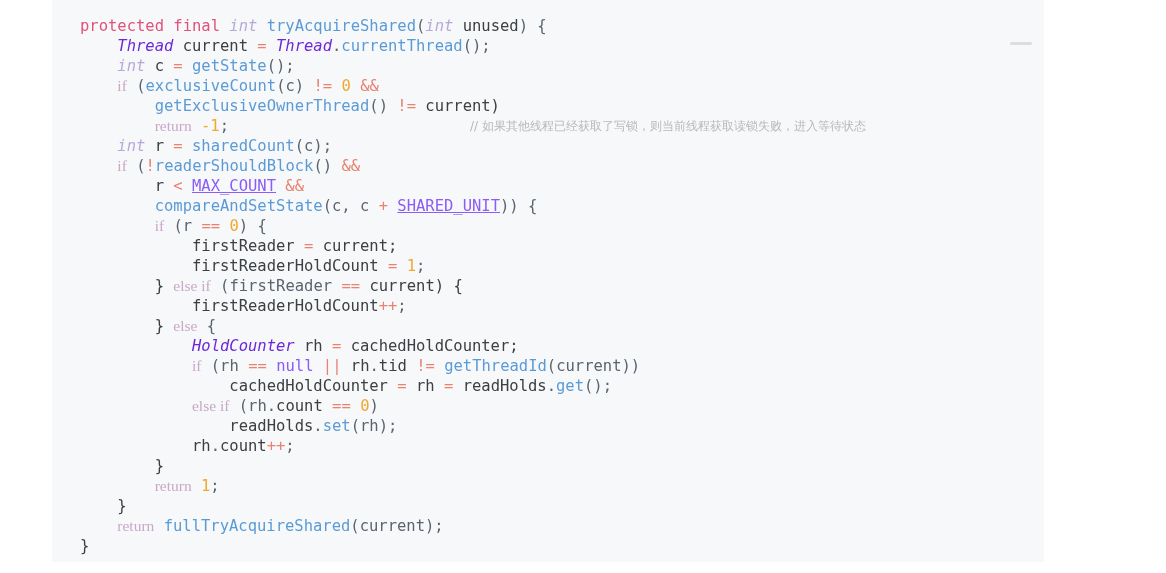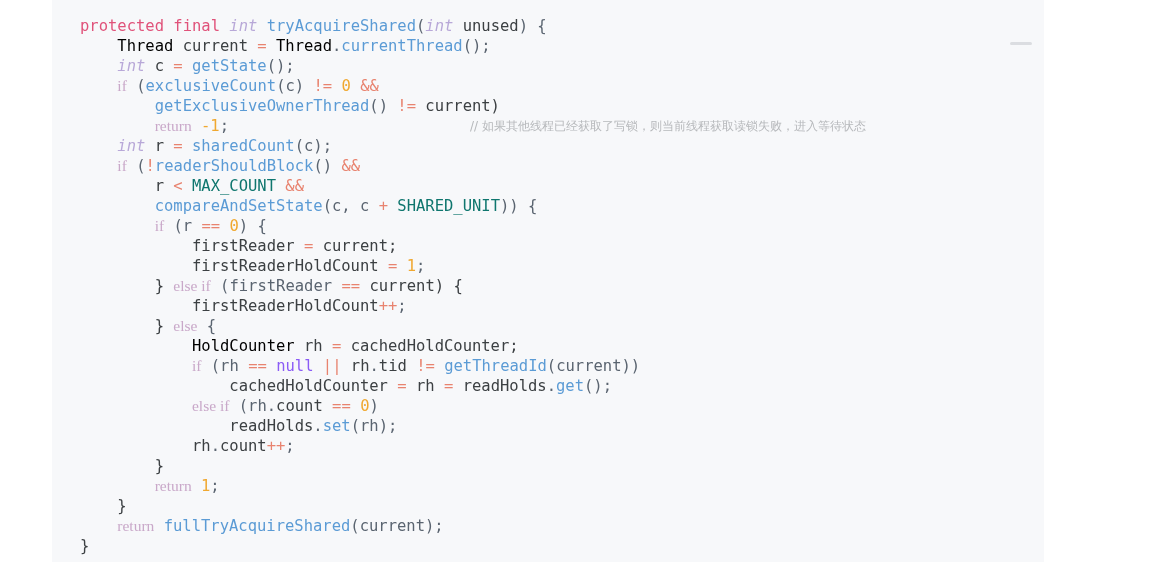--- a/index.html
+++ b/index.html
@@ -48,26 +48,26 @@
 
   .ln {
     display: block;
     height: 20px;
     white-space: pre;
   }
 
   
   .t-mod      { color: #e0527a; }                    
   .t-type     { color: #b8a8d8; font-style: italic; }
-  .t-cls      { color: #000000; }
+  .t-cls      { color: #6d28d9; font-style: italic; }
   .t-fn       { color: #5b9bd5; }                    
   .t-kw       { color: #c9a8c9; font-family: Liberation Serif, serif; }                    
   .t-op       { color: #e8836f; }                    
   .t-num      { color: #f0a830; }                    
-  .t-const    { color: #0f766e; }                    
+  .t-const    { color: #8b5cf6; text-decoration: underline; }                    
   .t-id       { color: #3c4043; }                    
   .t-punc     { color: #5a6470; }                    
   .t-brace    { color: #3c4043; }
   .t-null     { color: #8b5cf6; }
   .t-cmt      { color: #b6b8bb; font-family: "DejaVu Sans", "Liberation Sans", sans-serif; font-size: 12px; }
 
   
   #scroll-mark {
     position: absolute;
     right: 12px;

